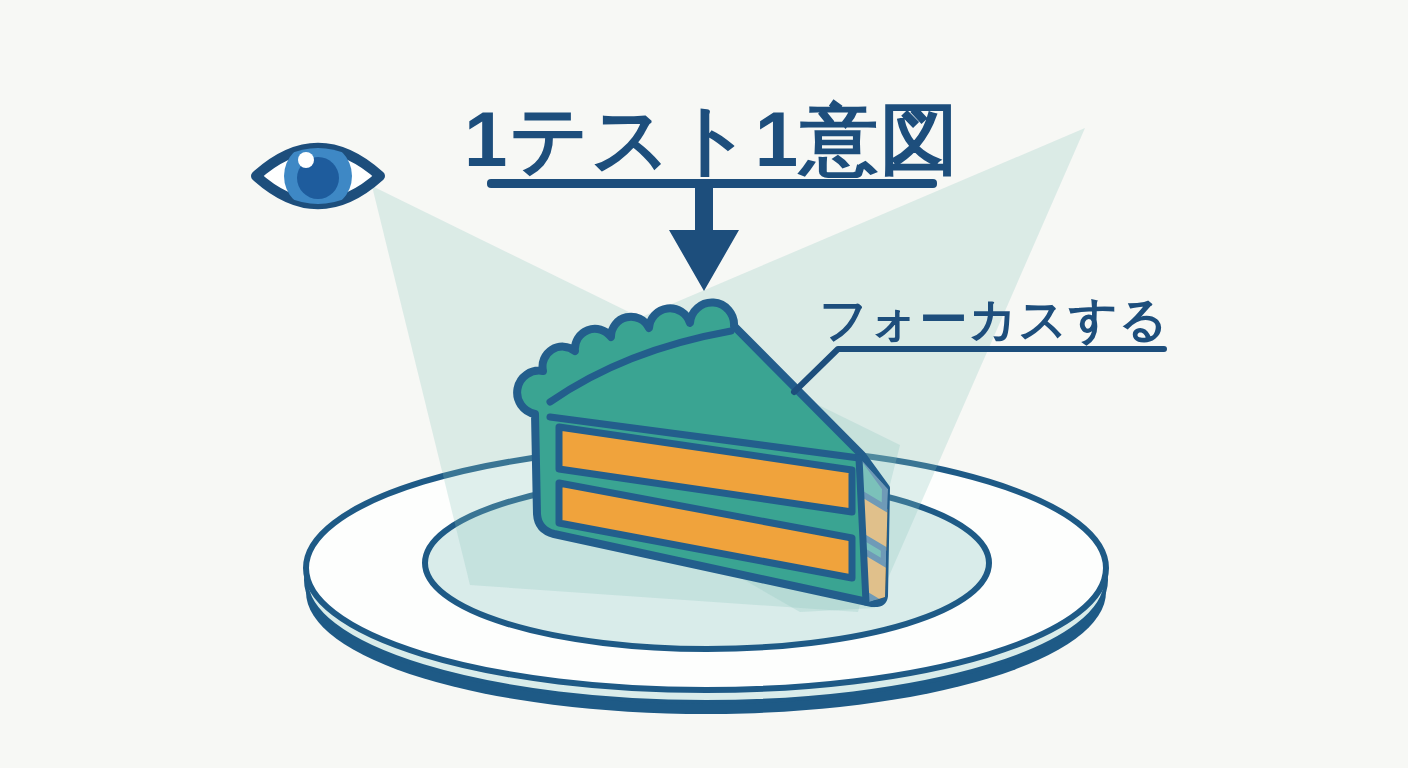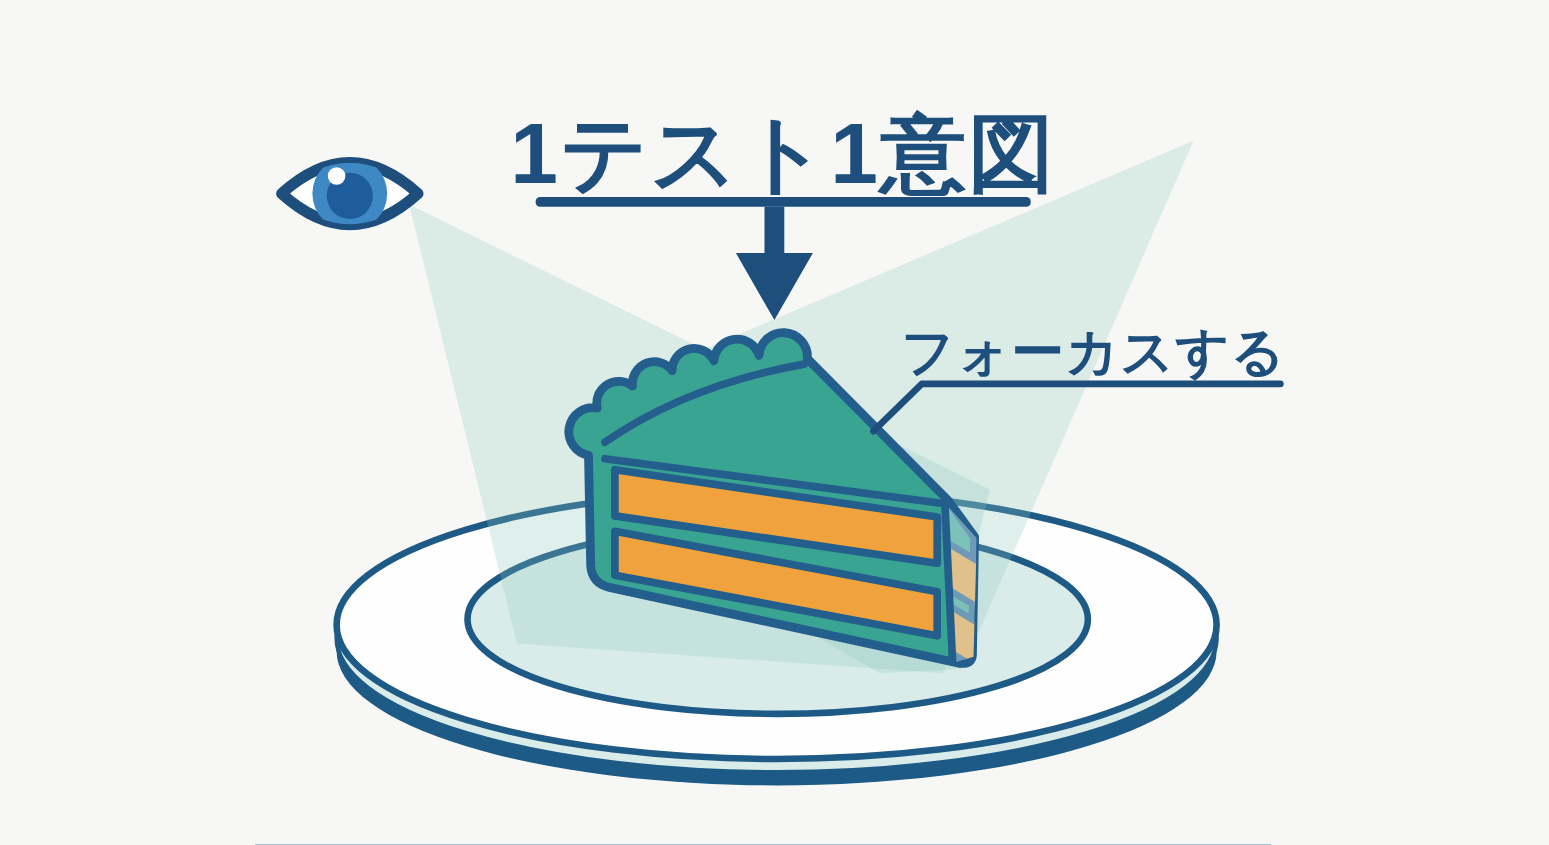--- a/index.html
+++ b/index.html
@@ -1,19 +1,19 @@
 <!DOCTYPE html>
 <html><head>
 <meta charset="utf-8">
 <style>
   html,body{margin:0;padding:0;background:#e8e8e8;}
   .stage{
     position:relative;
     width:1408px;height:768px;
-    background:#0369a1;
+    background:#737373;
     overflow:hidden;
     font-family:"Liberation Sans", sans-serif;
   }
   svg{display:block;width:100%;height:100%;}
   .title-text{
     font-family:"Liberation Sans", sans-serif;
     font-weight:bold;
     font-size:78px;
     letter-spacing:2px;
     fill:#1d4e7c;

